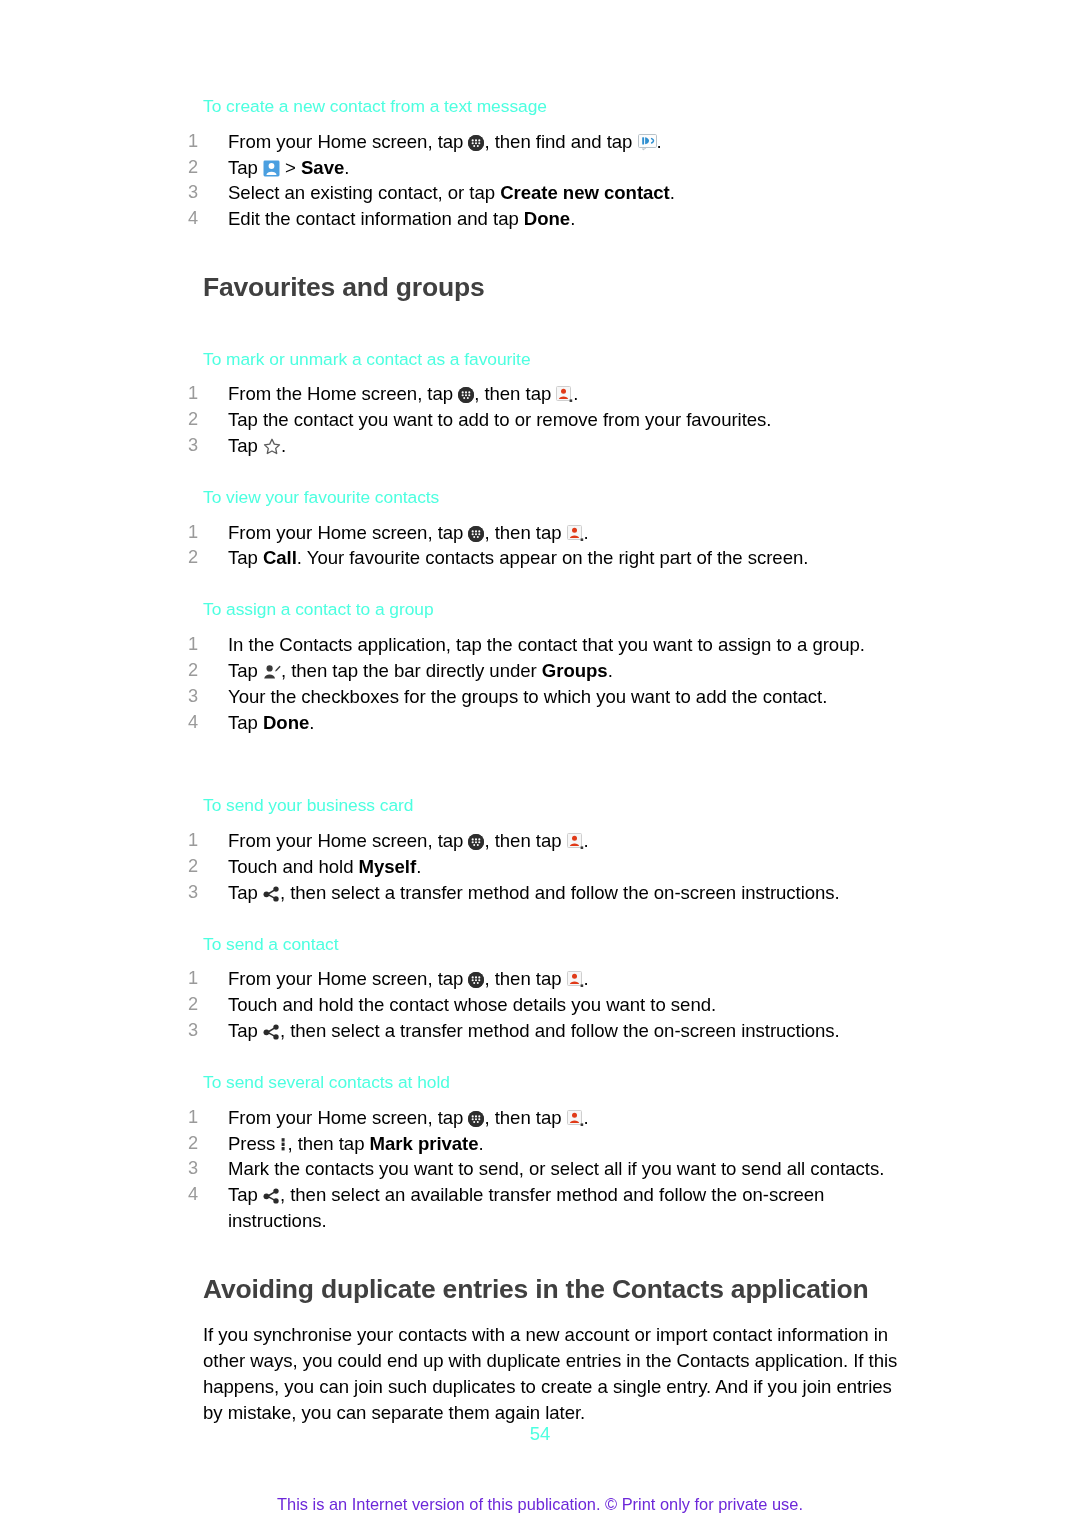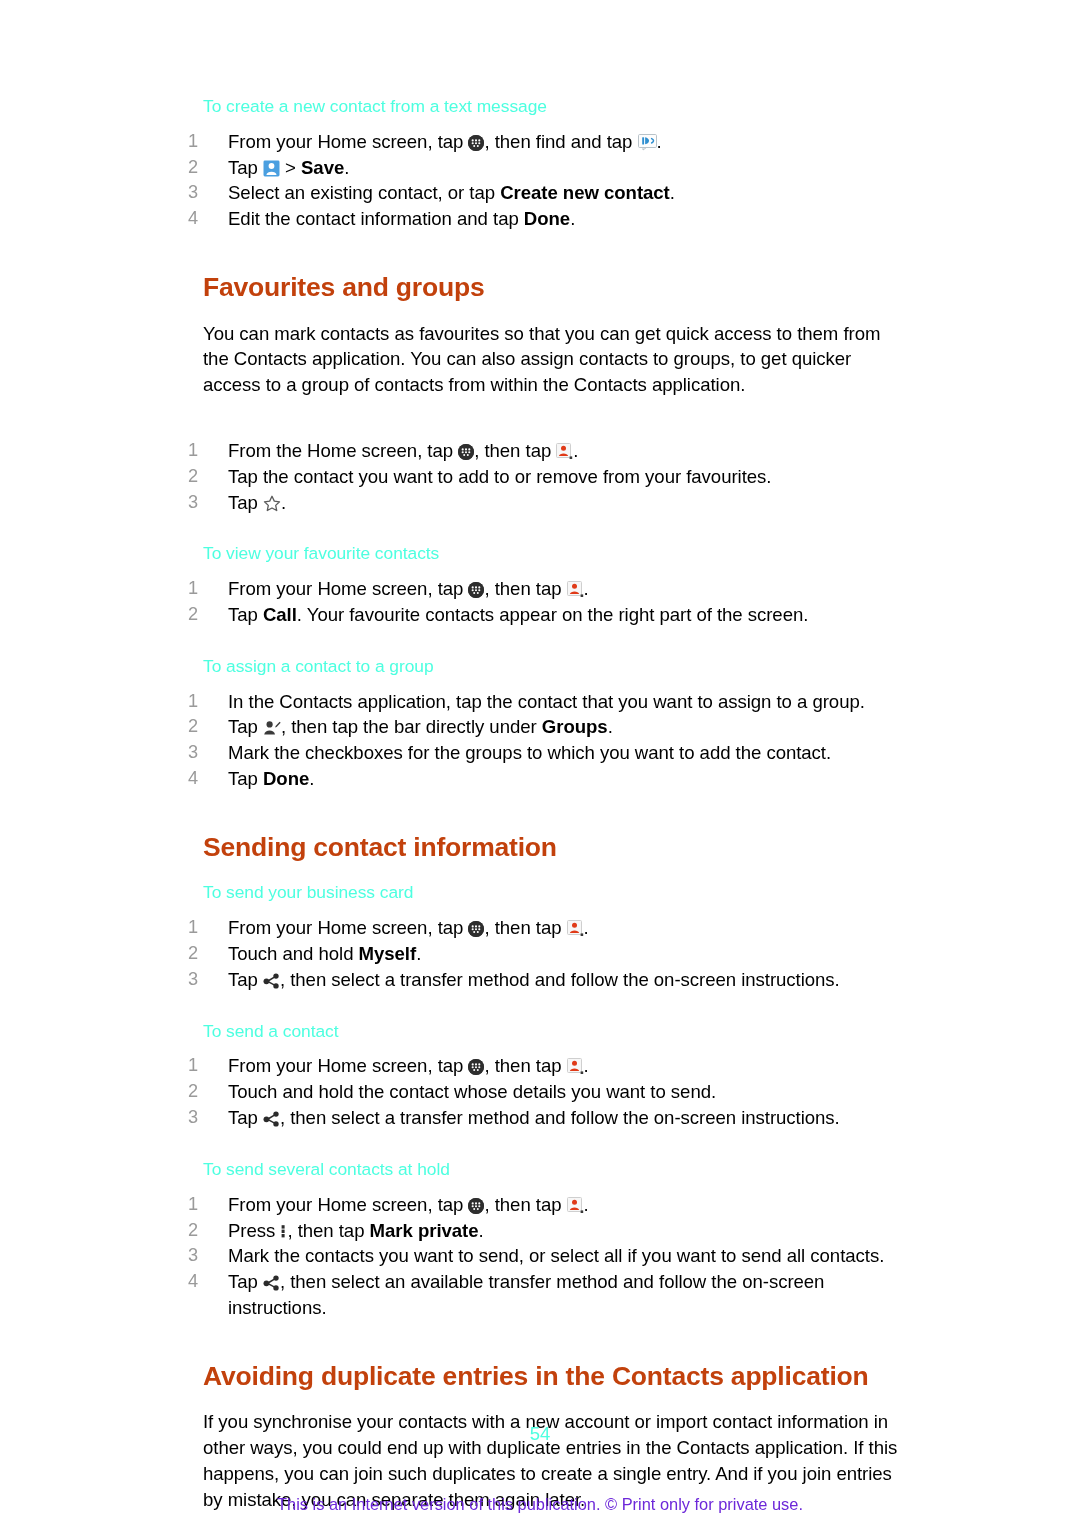--- a/index.html
+++ b/index.html
@@ -26,21 +26,21 @@
     position: absolute;
     left: 203px;
     top: 96px;
     width: 705px;
   }
   
   h1.sec-title {
     font-size: 26.5px;
     font-weight: bold;
     letter-spacing: -0.2px;
-    color: #c2410c;
+    color: #404040;
     margin: 0;
     padding: 0;
     line-height: 1.15;
   }
   h2.sub-title {
     font-size: 17.4px;
     font-weight: normal;
     color: #4dffe0;
     margin: 0;
     padding: 0;
@@ -191,24 +191,24 @@
               <path d="M3.4 15 C3.9 10.8, 13.1 10.8, 13.6 15 Z" fill="#ffffff"></path>
             </svg></span> &gt; <b>Save</b>.</li>
         <li>Select an existing contact, or tap <b>Create new contact</b>.</li>
         <li>Edit the contact information and tap <b>Done</b>.</li>
       </ol>
 
     <div class="gap-section-lg"></div>
 
     <h1 class="sec-title">Favourites and groups</h1>
     <div class="gap-para" style="height:18px"></div>
-    <p class="body-text">You can mark contacts as favourites so that you can get quick access to them from the Contacts application. You can also assign contacts to groups, to get quicker access to a group of contacts from within the Contacts application.</p>
 
     <div class="gap-section-md"></div>
 
+    <h2 class="sub-title">To mark or unmark a contact as a favourite</h2>
     <div class="gap-after-subtitle"></div>
     <ol class="steps">
         <li>From the Home screen, tap <span class="ic ic-appdrawer"><svg width="16" height="16" viewBox="0 0 16 16">
               <circle cx="8" cy="8" r="8" fill="#2e2e2e"></circle>
               <g fill="#ffffff">
                 <circle cx="4.7" cy="5.4" r="1.05"></circle>
                 <circle cx="8" cy="5.4" r="1.05"></circle>
                 <circle cx="11.3" cy="5.4" r="1.05"></circle>
                 <circle cx="4.7" cy="8.3" r="1.05"></circle>
                 <circle cx="8" cy="8.3" r="1.05"></circle>
@@ -258,27 +258,26 @@
 
     <h2 class="sub-title">To assign a contact to a group</h2>
     <div class="gap-after-subtitle"></div>
     <ol class="steps">
         <li>In the Contacts application, tap the contact that you want to assign to a group.</li>
         <li>Tap <span class="ic ic-group"><svg width="18" height="16" viewBox="0 0 18 16">
               <circle cx="6.6" cy="4.4" r="3.1" fill="#3a3a3a"></circle>
               <path d="M1.2 14.4 C1.8 9.3, 11.4 9.3, 12 14.4 Z" fill="#3a3a3a"></path>
               <path d="M12.6 6.0 L16.6 1.8 L17.6 2.8 L13.6 7.0 L12.2 7.4 Z" fill="#3a3a3a"></path>
             </svg></span>, then tap the bar directly under <b>Groups</b>.</li>
-        <li>Mark the checkboxes for the groups to which you want to add the contact.</li>
+        <li>Your the checkboxes for the groups to which you want to add the contact.</li>
         <li>Tap <b>Done</b>.</li>
       </ol>
 
     <div class="gap-section-lg"></div>
 
-    <h1 class="sec-title">Sending contact information</h1>
     <div style="height:20px"></div>
 
     <h2 class="sub-title">To send your business card</h2>
     <div class="gap-after-subtitle"></div>
     <ol class="steps">
         <li>From your Home screen, tap <span class="ic ic-appdrawer"><svg width="16" height="16" viewBox="0 0 16 16">
               <circle cx="8" cy="8" r="8" fill="#2e2e2e"></circle>
               <g fill="#ffffff">
                 <circle cx="4.7" cy="5.4" r="1.05"></circle>
                 <circle cx="8" cy="5.4" r="1.05"></circle>

